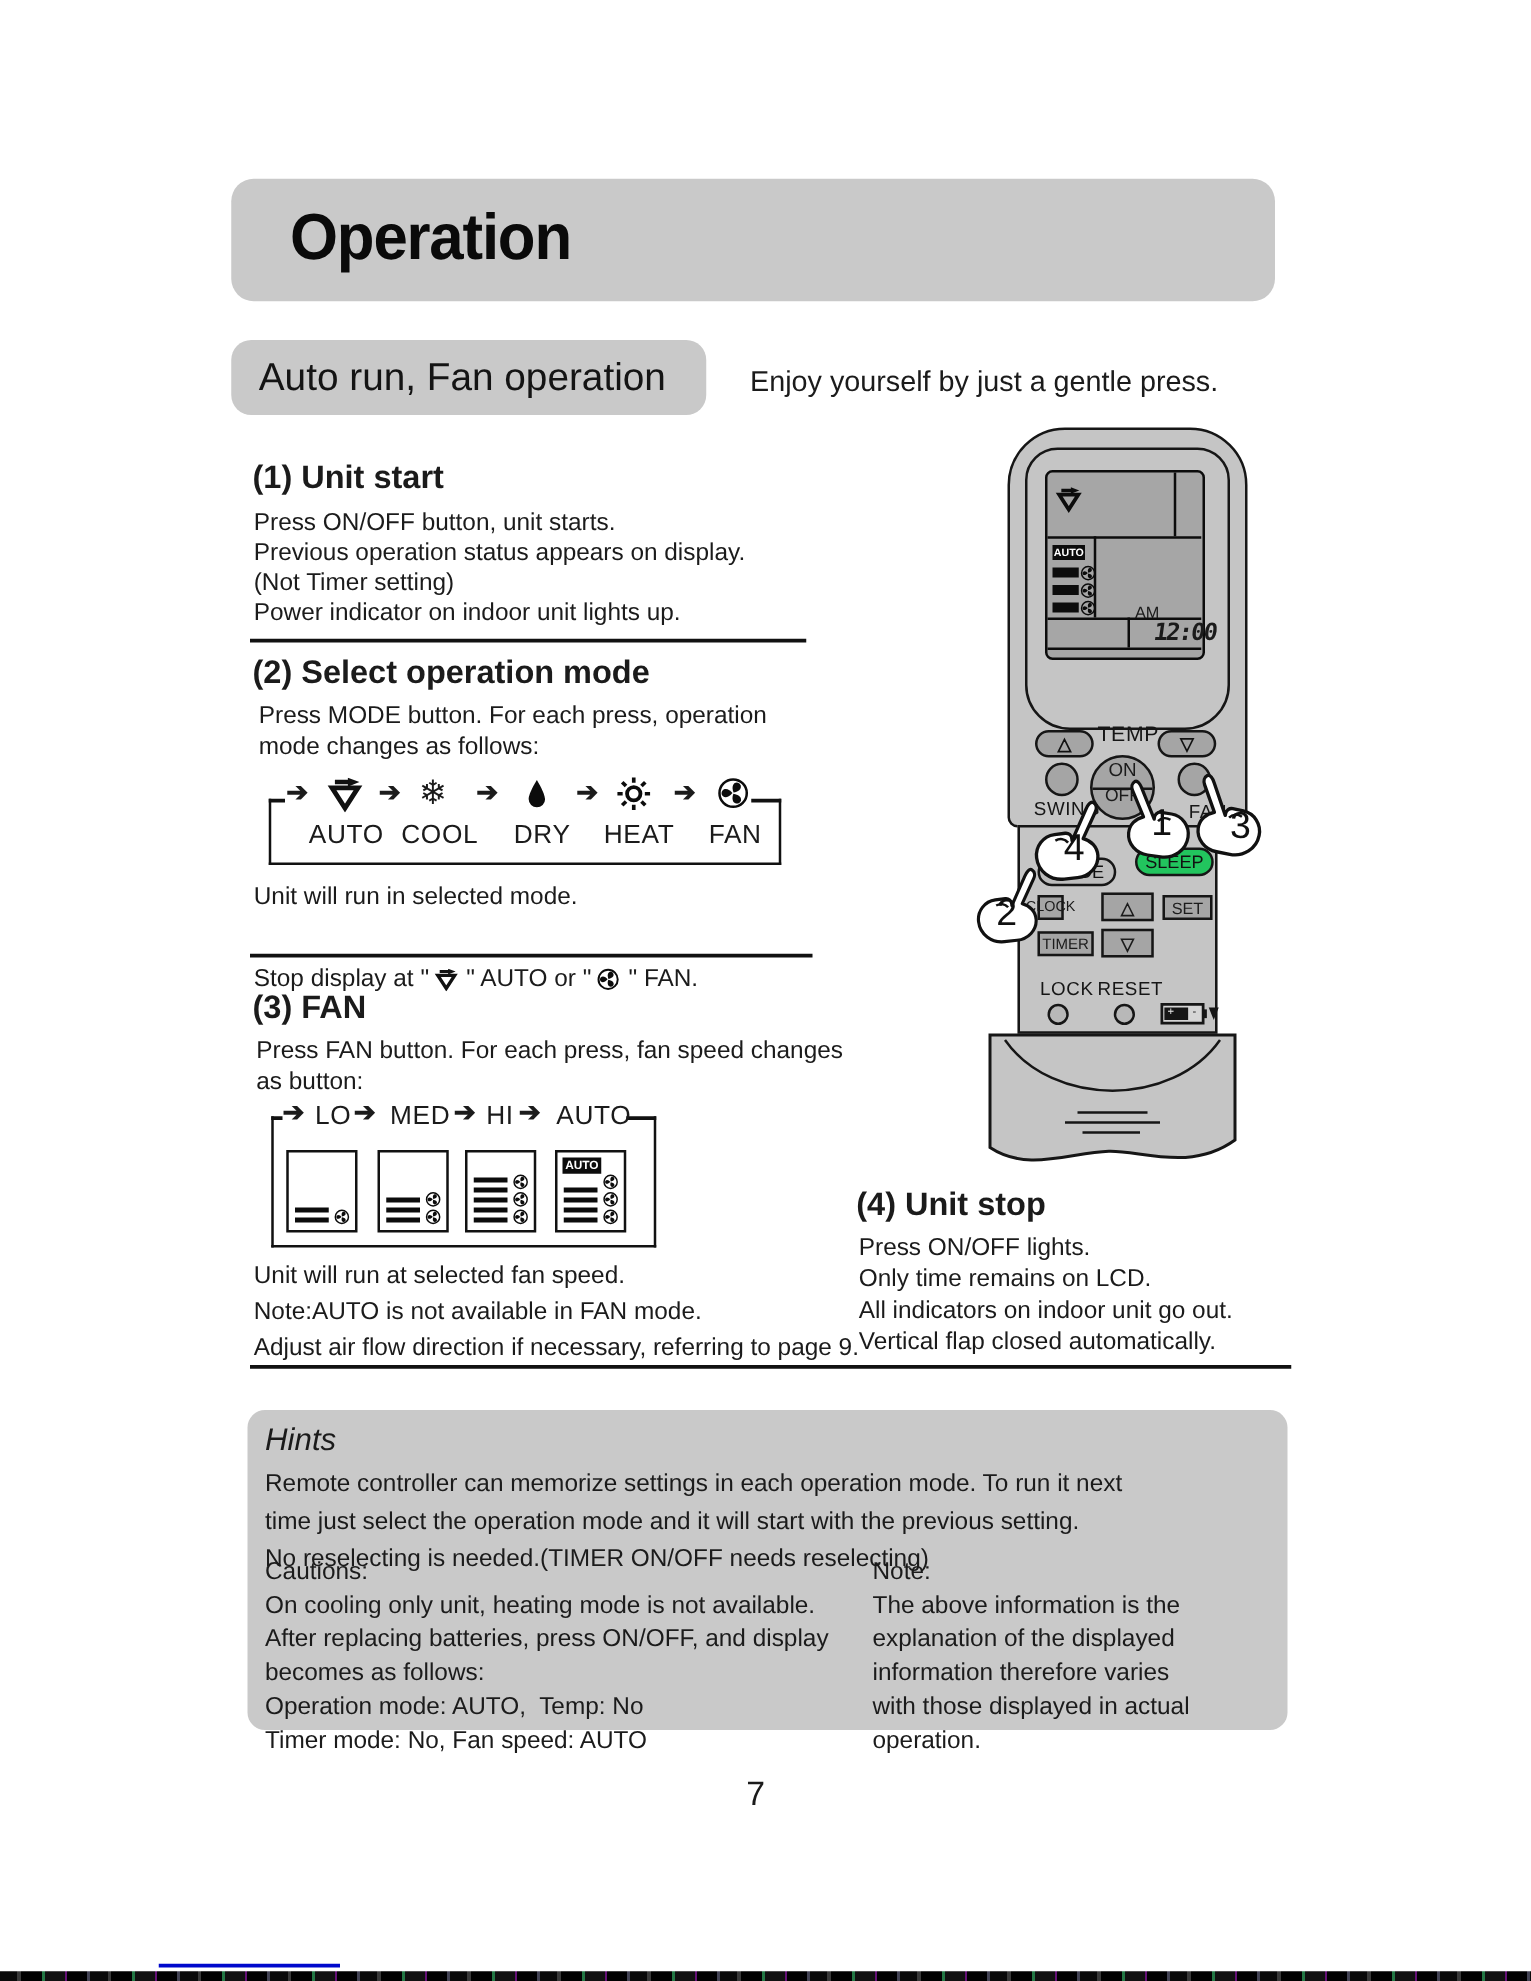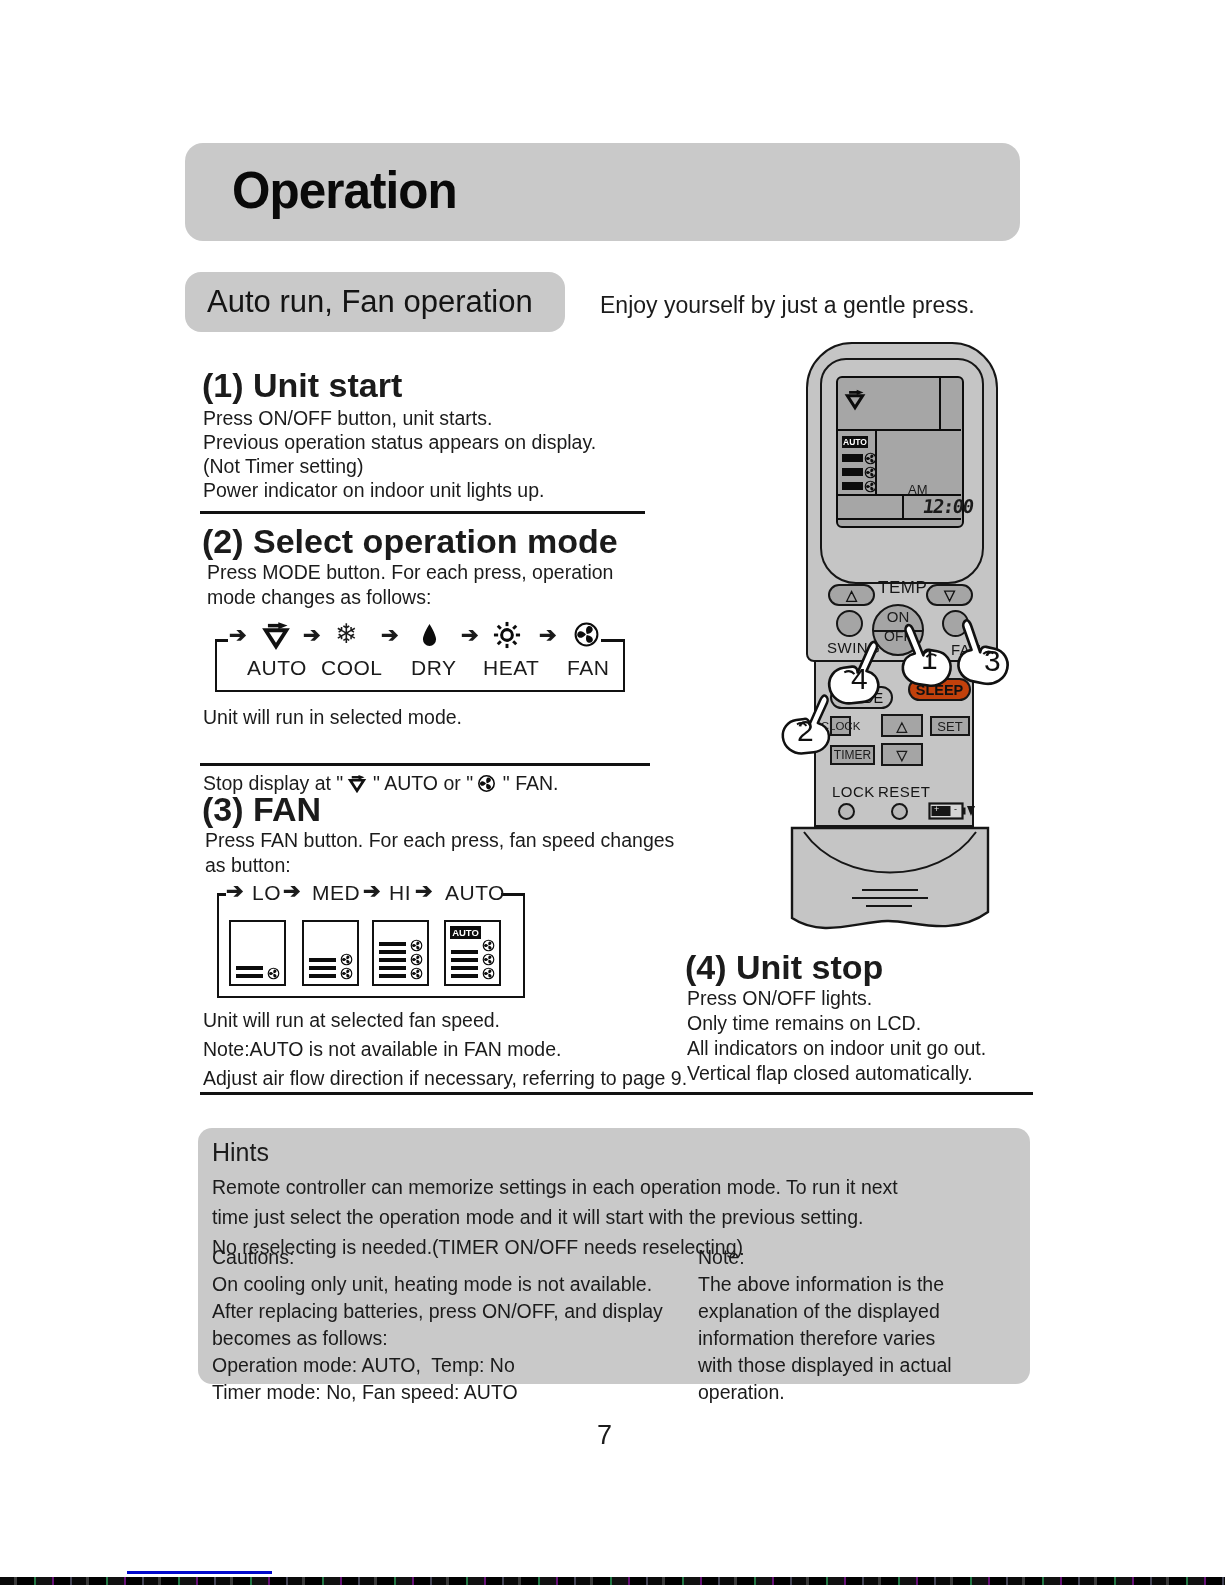--- a/index.html
+++ b/index.html
@@ -3,21 +3,21 @@
 <meta charset="utf-8">
 <style>
   * { margin:0; padding:0; box-sizing:border-box; }
   html,body { background:#ffffff; }
   body {
     width:1225px; height:1585px; position:relative; overflow:hidden;
     font-family:"Liberation Sans", sans-serif; color:#1b1b1b;
   }
   .abs { position:absolute; }
   .graybox { background:#c9c9c9; border-radius:18px; }
-  .h1 { font-weight:bold; font-size:34px; letter-spacing:0; }
+  .h1 { font-weight:bold; font-size:26px; letter-spacing:0; }
   .body-t { font-size:19.5px; line-height:25px; white-space:pre; }
   .rule { background:#111; height:2.5px; }
   .arrow { font-size:21px; font-weight:bold; line-height:18px; }
   .dlabel { font-size:21px; letter-spacing:0.5px; }
   .ubox { border:2.5px solid #111; border-top:none; }
   .stub { background:#111; height:2.5px; }
   .minibox { background:#fff; border:2.3px solid #111; position:absolute; }
   .bar { background:#0c0c0c; }
   .lcd-line { background:#0c0c0c; position:absolute; }
   .badge { background:#0c0c0c; color:#fff; font-weight:bold; text-align:center; position:absolute; }
@@ -345,21 +345,21 @@
     <span style="font-size:14px; margin-top:3px;">OFF</span>
   </div>
   <div class="btn circ" style="left:162px; top:280px; width:27px; height:27px;"></div>
   <div class="rlabel" style="left:47px; top:309px;">SWING</div>
   <div class="rlabel" style="left:171px; top:311px;">FAN</div>
 
   <div class="abs" style="left:34px; top:330px; width:160px; height:167px; background:#c5c5c5; border:2.4px solid #161616;"></div>
   <div class="btn oval" style="left:50px; top:356px; width:63px; height:23px; background:#bdbdbd;">
       <span class="keytxt">MODE</span>
     </div>
-  <div class="btn oval" style="left:128px; top:348px; width:63px; height:23px; background:#c2410c;font-weight:bold;">
+  <div class="btn oval" style="left:128px; top:348px; width:63px; height:23px; background:#22c55e;">
       <span class="keytxt">SLEEP</span>
     </div>
   <div class="btn" style="left:50px; top:386px; width:21px; height:20px;">
       <span style="font-size:11.5px;">CLOCK</span>
     </div>
   <div class="btn" style="left:101px; top:384px; width:42px; height:23px;">
       <span style="font-size:14px; font-weight:bold;">△</span>
     </div>
   <div class="btn" style="left:150px; top:386px; width:40px; height:20px;">
       <span style="font-size:13px;">SET</span>
@@ -426,21 +426,21 @@
   <div class="callout-num" style="left:17px; top:384px;">2</div>
 </div>
 
 <div class="abs h1" style="left:685px; top:948px;">(4) Unit stop</div>
 <div class="abs body-t" style="left:687px; top:986px;">Press ON/OFF lights.</div>
 <div class="abs body-t" style="left:687px; top:1011px;">Only time remains on LCD.</div>
 <div class="abs body-t" style="left:687px; top:1036px;">All indicators on indoor unit go out.</div>
 <div class="abs body-t" style="left:687px; top:1061px;">Vertical flap closed automatically.</div>
 
 <div class="abs graybox" style="left:198px; top:1128px; width:832px; height:256px; border-radius:14px;"></div>
-<div class="abs" style="left:212px; top:1138px; font-size:25px;">Hints</div>
+<div class="abs" style="left:212px; top:1138px; font-size:25px;font-style:italic;">Hints</div>
 <div class="abs hint-t" style="left:212px; top:1172px;">Remote controller can memorize settings in each operation mode. To run it next</div>
 <div class="abs hint-t" style="left:212px; top:1202px;">time just select the operation mode and it will start with the previous setting.</div>
 <div class="abs hint-t" style="left:212px; top:1232px;">No reselecting is needed.(TIMER ON/OFF needs reselecting)</div>
 
 <div class="abs col-t" style="left:212px; top:1244px;">Cautions:</div>
 <div class="abs col-t" style="left:212px; top:1271px;">On cooling only unit, heating mode is not available.</div>
 <div class="abs col-t" style="left:212px; top:1298px;">After replacing batteries, press ON/OFF, and display</div>
 <div class="abs col-t" style="left:212px; top:1325px;">becomes as follows:</div>
 <div class="abs col-t" style="left:212px; top:1352px;">Operation mode: AUTO,  Temp: No</div>
 <div class="abs col-t" style="left:212px; top:1355px; transform:translateY(24px);">Timer mode: No, Fan speed: AUTO</div>

